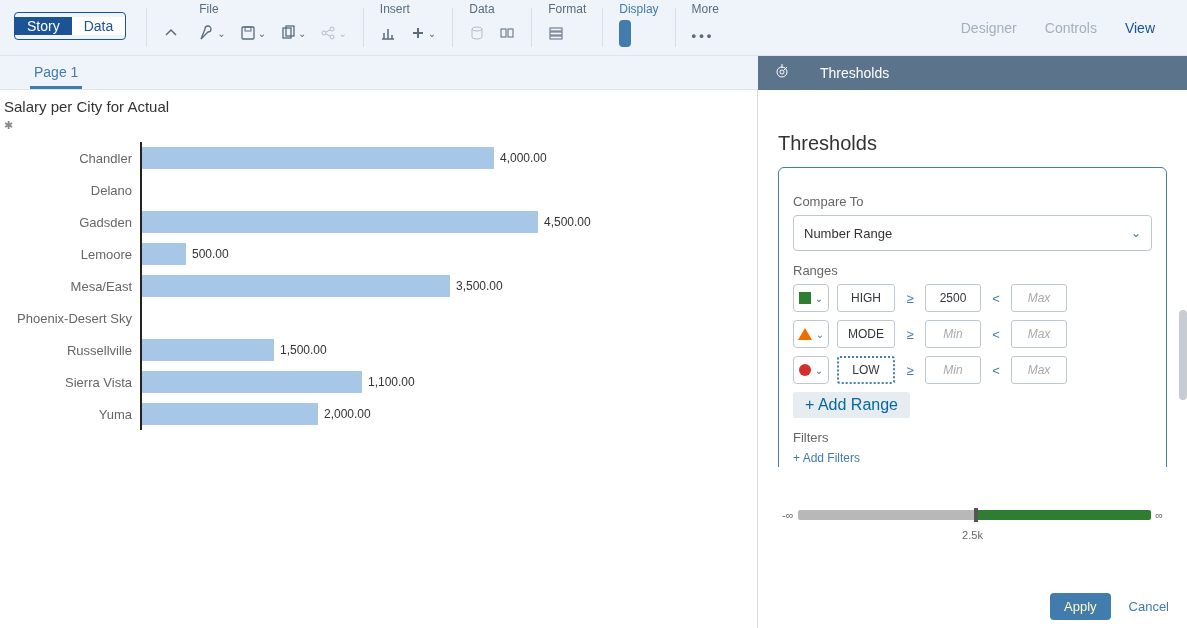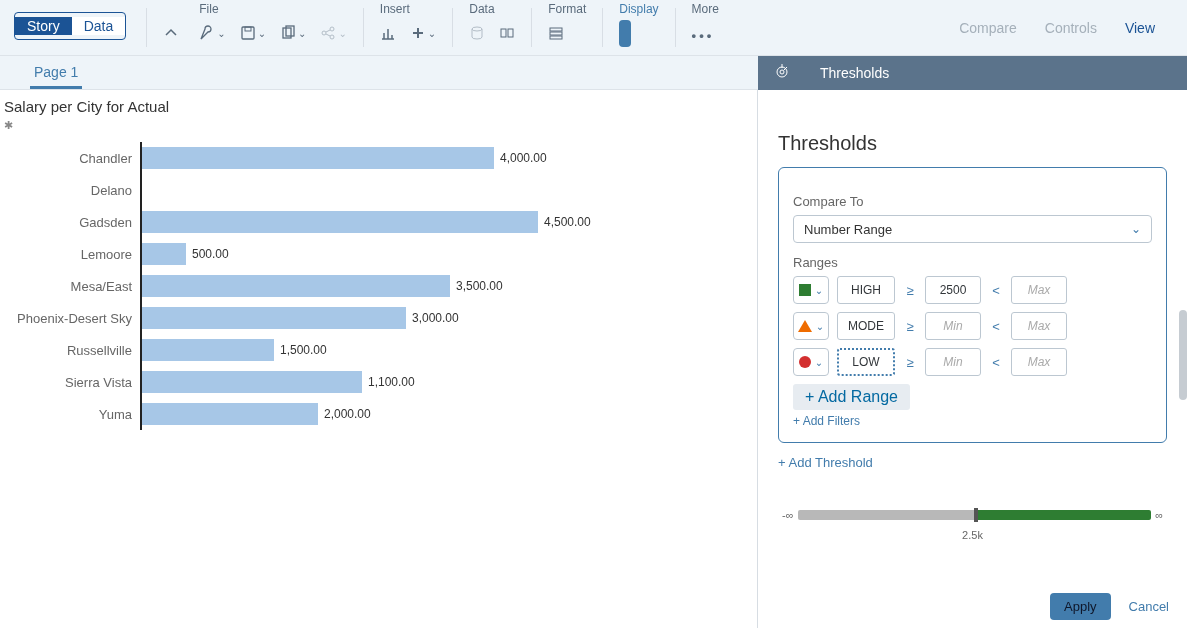--- a/index.html
+++ b/index.html
@@ -53,21 +53,21 @@
   .panel-body { padding:14px 20px; overflow:auto; flex:1; }
   .panel-title2 { font-size:20px; color:#333; margin-bottom:12px; }
 
   .threshold-card { border:1px solid #427cac; border-radius:6px; padding:14px; }
   .card-head { display:flex; align-items:center; }
   .card-head .nt { color:#555; flex:1; }
   .card-head .hicn { color:#427cac; margin-left:12px; }
   .card-head svg { width:15px; height:15px; }
 
   .lbl { color:#666; margin-top:12px; margin-bottom:6px; font-size:13px; }
-  .select-box { border:1px solid #bcc7d1; border-radius:4px; height:28px; display:flex; align-items:center; padding:0 10px; justify-content:space-between; color:#333; }
+  .select-box { border:1px solid #bcc7d1; border-radius:4px; height:36px; display:flex; align-items:center; padding:0 10px; justify-content:space-between; color:#333; }
   .select-box .sv { color:#427cac; font-size:12px; }
 
   .range-row { display:flex; align-items:center; gap:8px; margin-bottom:8px; }
   .color-chip { width:36px; height:28px; border:1px solid #bcc7d1; border-radius:4px; display:flex; align-items:center; justify-content:center; gap:4px; }
   .color-chip .sv { color:#427cac; font-size:10px; }
   .sq { width:12px; height:12px; }
   .sq-green { background:#2e7d32; }
   .sq-red { background:#d32f2f; border-radius:50%; }
   .tri-orange { width:0; height:0; border-left:7px solid transparent; border-right:7px solid transparent; border-bottom:12px solid #ef6c00; }
   .range-name { width:58px; height:28px; border:1px solid #bcc7d1; border-radius:3px; text-align:center; font-size:12px; display:flex; align-items:center; justify-content:center; }
@@ -82,21 +82,21 @@
 
   .slider-area { padding:14px 20px; }
   .slider-track { position:relative; height:10px; display:flex; align-items:center; }
   .track-grey { height:10px; background:#b8b8b8; width:50%; border-radius:2px 0 0 2px; }
   .track-green { height:10px; background:#2e7d32; width:50%; border-radius:0 2px 2px 0; }
   .inf { font-size:11px; color:#666; padding:0 4px; }
   .handle { position:absolute; left:50%; top:-2px; width:4px; height:14px; background:#555; }
   .tick-label { text-align:center; font-size:11px; color:#666; margin-top:8px; }
 
   .panel-footer { display:flex; justify-content:flex-end; gap:18px; padding:10px 18px 8px; align-items:center; }
-  .btn-apply { background:#427cac; color:#0f172a; border:none; padding:6px 14px; border-radius:4px; font-size:13px; }
+  .btn-apply { background:#427cac; color:#fef9c3; border:none; padding:6px 14px; border-radius:4px; font-size:13px; }
   .btn-cancel { color:#427cac; font-size:13px; }
 
   .vscroll { position:absolute; right:0; top:220px; width:8px; height:90px; background:#c6ccd2; border-radius:4px; }
 </style>
 </head>
 <body>
 
 <div class="ribbon">
   <div class="mode-toggle">
     <span class="mode-story">Story</span>
@@ -213,21 +213,21 @@
   <div class="ribbon-sep"></div>
 
   <div class="ribbon-group">
     <div class="grp-label">More</div>
     <div class="grp-icons">
         <span class="more-dots">•••</span>
       </div>
   </div>
 
   <div class="right-links">
-    <span>Compare</span>
+    <span>Designer</span>
     <span>Controls</span>
     <span class="active">View</span>
   </div>
 </div>
 
 <div class="page-tabs">
   <div class="page-tab">Page 1</div>
 </div>
 
 <div class="main">
@@ -267,24 +267,20 @@
           <div class="y-label">Mesa/East</div>
           <div class="axis-line"></div>
           <div class="bar-area">
             <div class="bar" style="width: 308px;"></div>
             <div class="val-label">3,500.00</div>
           </div>
         </div>
         <div class="chart-row">
           <div class="y-label">Phoenix-Desert Sky</div>
           <div class="axis-line"></div>
-          <div class="bar-area">
-            <div class="bar" style="width: 264px;"></div>
-            <div class="val-label">3,000.00</div>
-          </div>
         </div>
         <div class="chart-row">
           <div class="y-label">Russellville</div>
           <div class="axis-line"></div>
           <div class="bar-area">
             <div class="bar" style="width: 132px;"></div>
             <div class="val-label">1,500.00</div>
           </div>
         </div>
         <div class="chart-row">
@@ -359,20 +355,21 @@
               <div class="range-name focus">LOW</div>
               <div class="op">≥</div>
               <div class="num ph">Min</div>
               <div class="op">&lt;</div>
               <div class="num ph">Max</div>
             </div>
           </div>
 
         <button class="add-range">+ <span>Add Range</span></button>
 
+        <div class="lbl">Filters</div>
         <div class="add-filters">+ <span>Add Filters</span></div>
       </div>
 
       <div class="add-threshold">+ <span>Add Threshold</span></div>
     </div>
 
     <div class="slider-area">
       <div style="display:flex;align-items:center;">
         <span class="inf">-∞</span>
         <div class="slider-track" style="flex:1;">

